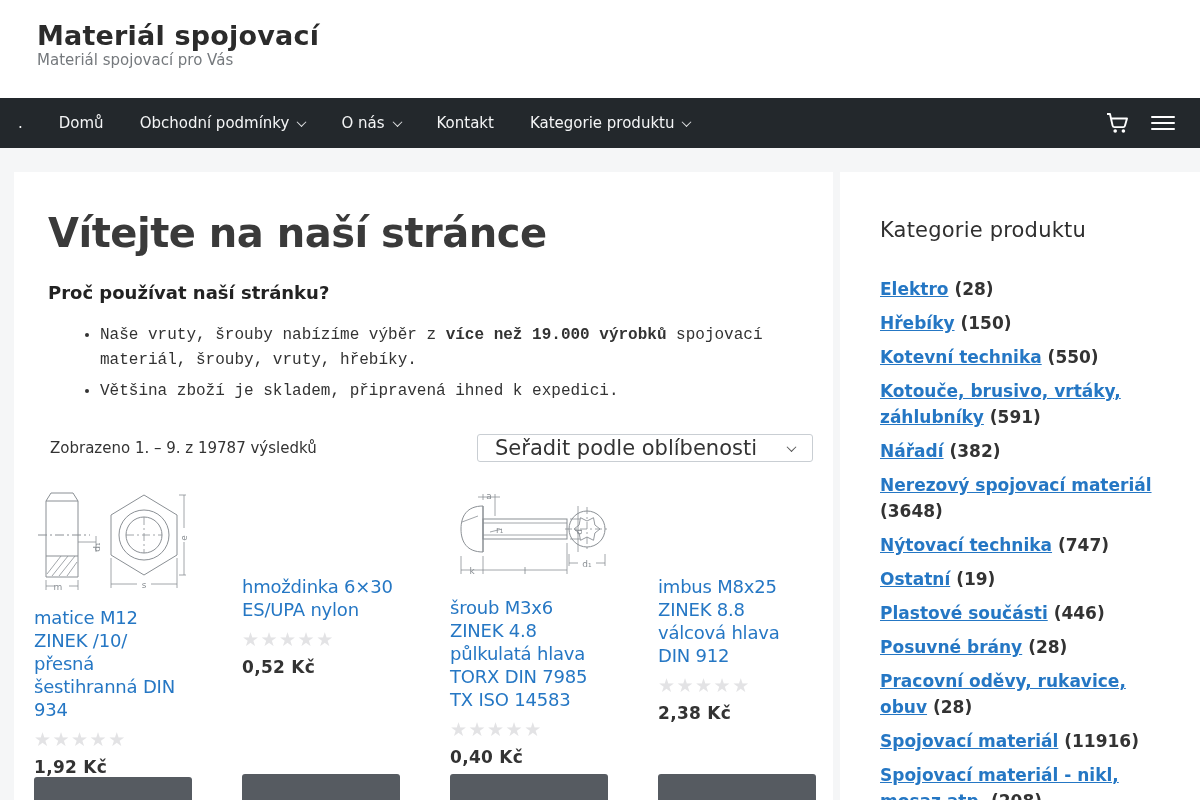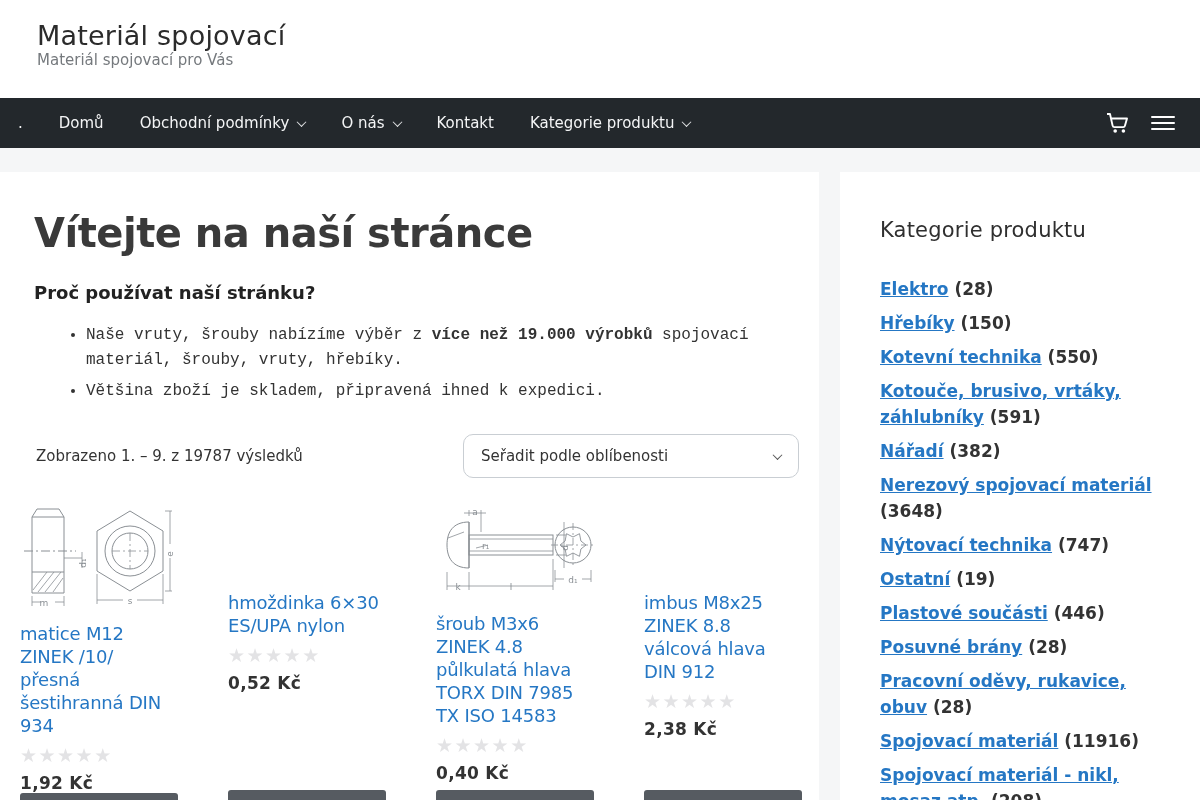--- a/index.html
+++ b/index.html
@@ -4,46 +4,46 @@
 <style>
   * { box-sizing: border-box; margin: 0; padding: 0; }
   html,body { width:1200px; height:800px; overflow:hidden; }
   body {
     background:#f5f6f7;
     font-family:"DejaVu Sans","Liberation Sans",sans-serif;
     color:#333;
   }
   
   .site-header { background:#fff; height:98px; padding:20px 0 0 37px; }
-  .site-title { font-size:27px; font-weight:normal; color:#2b2b2b; letter-spacing:.2px; }
+  .site-title { font-size:27px; font-weight:bold; color:#2b2b2b; letter-spacing:.2px; }
   .site-tagline { font-size:15px; color:#75797d; }
   
   .main-nav { background:#23282c; height:50px; display:flex; align-items:stretch; }
   .nav-menu { list-style:none; display:flex; align-items:stretch; }
   .nav-item { display:flex; align-items:center; padding:0 18px; color:#f4f5f6; font-size:15px; cursor:pointer; }
   .chev { display:inline-block; width:7px; height:7px; border-right:1.6px solid #dfe1e3; border-bottom:1.6px solid #dfe1e3; transform:rotate(45deg) translate(-1px,-1px); margin-left:9px; }
   .nav-right { margin-left:auto; display:flex; align-items:center; padding-right:14px; }
   .cart-btn, .burger-btn { display:flex; align-items:center; justify-content:center; width:46px; height:50px; cursor:pointer; }
   .burger-btn .bars { width:24px; }
   .burger-btn .bars div { height:2.6px; background:#fff; margin:3.4px 0; border-radius:1px; }
   
   .layout { position:relative; width:1200px; height:652px; }
-  .main-box { position:absolute; left:0; top:24px; width:819px; height:628px; background:#fff; padding:22px 20px 0; }
+  .main-box { position:absolute; left:14px; top:24px; width:819px; height:628px; background:#fff; padding:22px 20px 0; }
   .sidebar-box { position:absolute; left:840px; top:24px; width:360px; height:628px; background:#fff; padding:46px 40px 0; }
   
   .page-title { margin:16px 0 0 14px; font-size:40px; font-weight:bold; color:#3a3a3a; letter-spacing:-.5px; }
   .why-heading { margin:26px 0 8px 14px; font-size:18px; font-weight:bold; color:#222; }
   .intro-list { margin:20px 0 0; padding-left:66px; }
   .intro-list li { font-size:16px; line-height:25px; color:#333; margin-bottom:6px;font-family:Liberation Mono, monospace; }
   .intro-list b { font-weight:bold; }
   
   .results-row { margin:30px 0 0 16px; display:flex; align-items:center; justify-content:space-between; }
   .results-count { font-size:15px; color:#333; }
-  .sort-select { width:336px; height:44px; border:1px solid #c9ced3; border-radius:10px; background:#fff;
-                 display:flex; align-items:center; justify-content:space-between; padding:0 17px; font-size:15px; color:#333; cursor:pointer; }
+  .sort-select { width:336px; height:28px; border:1px solid #c9ced3; border-radius:3px; background:#fff;
+                 display:flex; align-items:center; justify-content:space-between; padding:0 17px; font-size:21px; color:#333; cursor:pointer; }
   .sort-select .chev { border-color:#555; margin-left:0; }
   
   .products { margin-top:24px; display:grid; grid-template-columns:repeat(4,158px); column-gap:50px; grid-auto-rows:322px; }
   .product { display:flex; flex-direction:column; }
   .thumb { margin-bottom:12px; }
   .thumb svg { display:none; }
   .product.img-nut  .thumb .svg-nut   { display:block; }
   .product.img-screw .thumb .svg-screw { display:block; }
   .product.no-image .thumb { height:77px; }
   .ptitle { font-size:18px; line-height:23px; color:var(--link-blue,#2577c4); text-decoration:none; letter-spacing:-.2px; cursor:pointer; }

